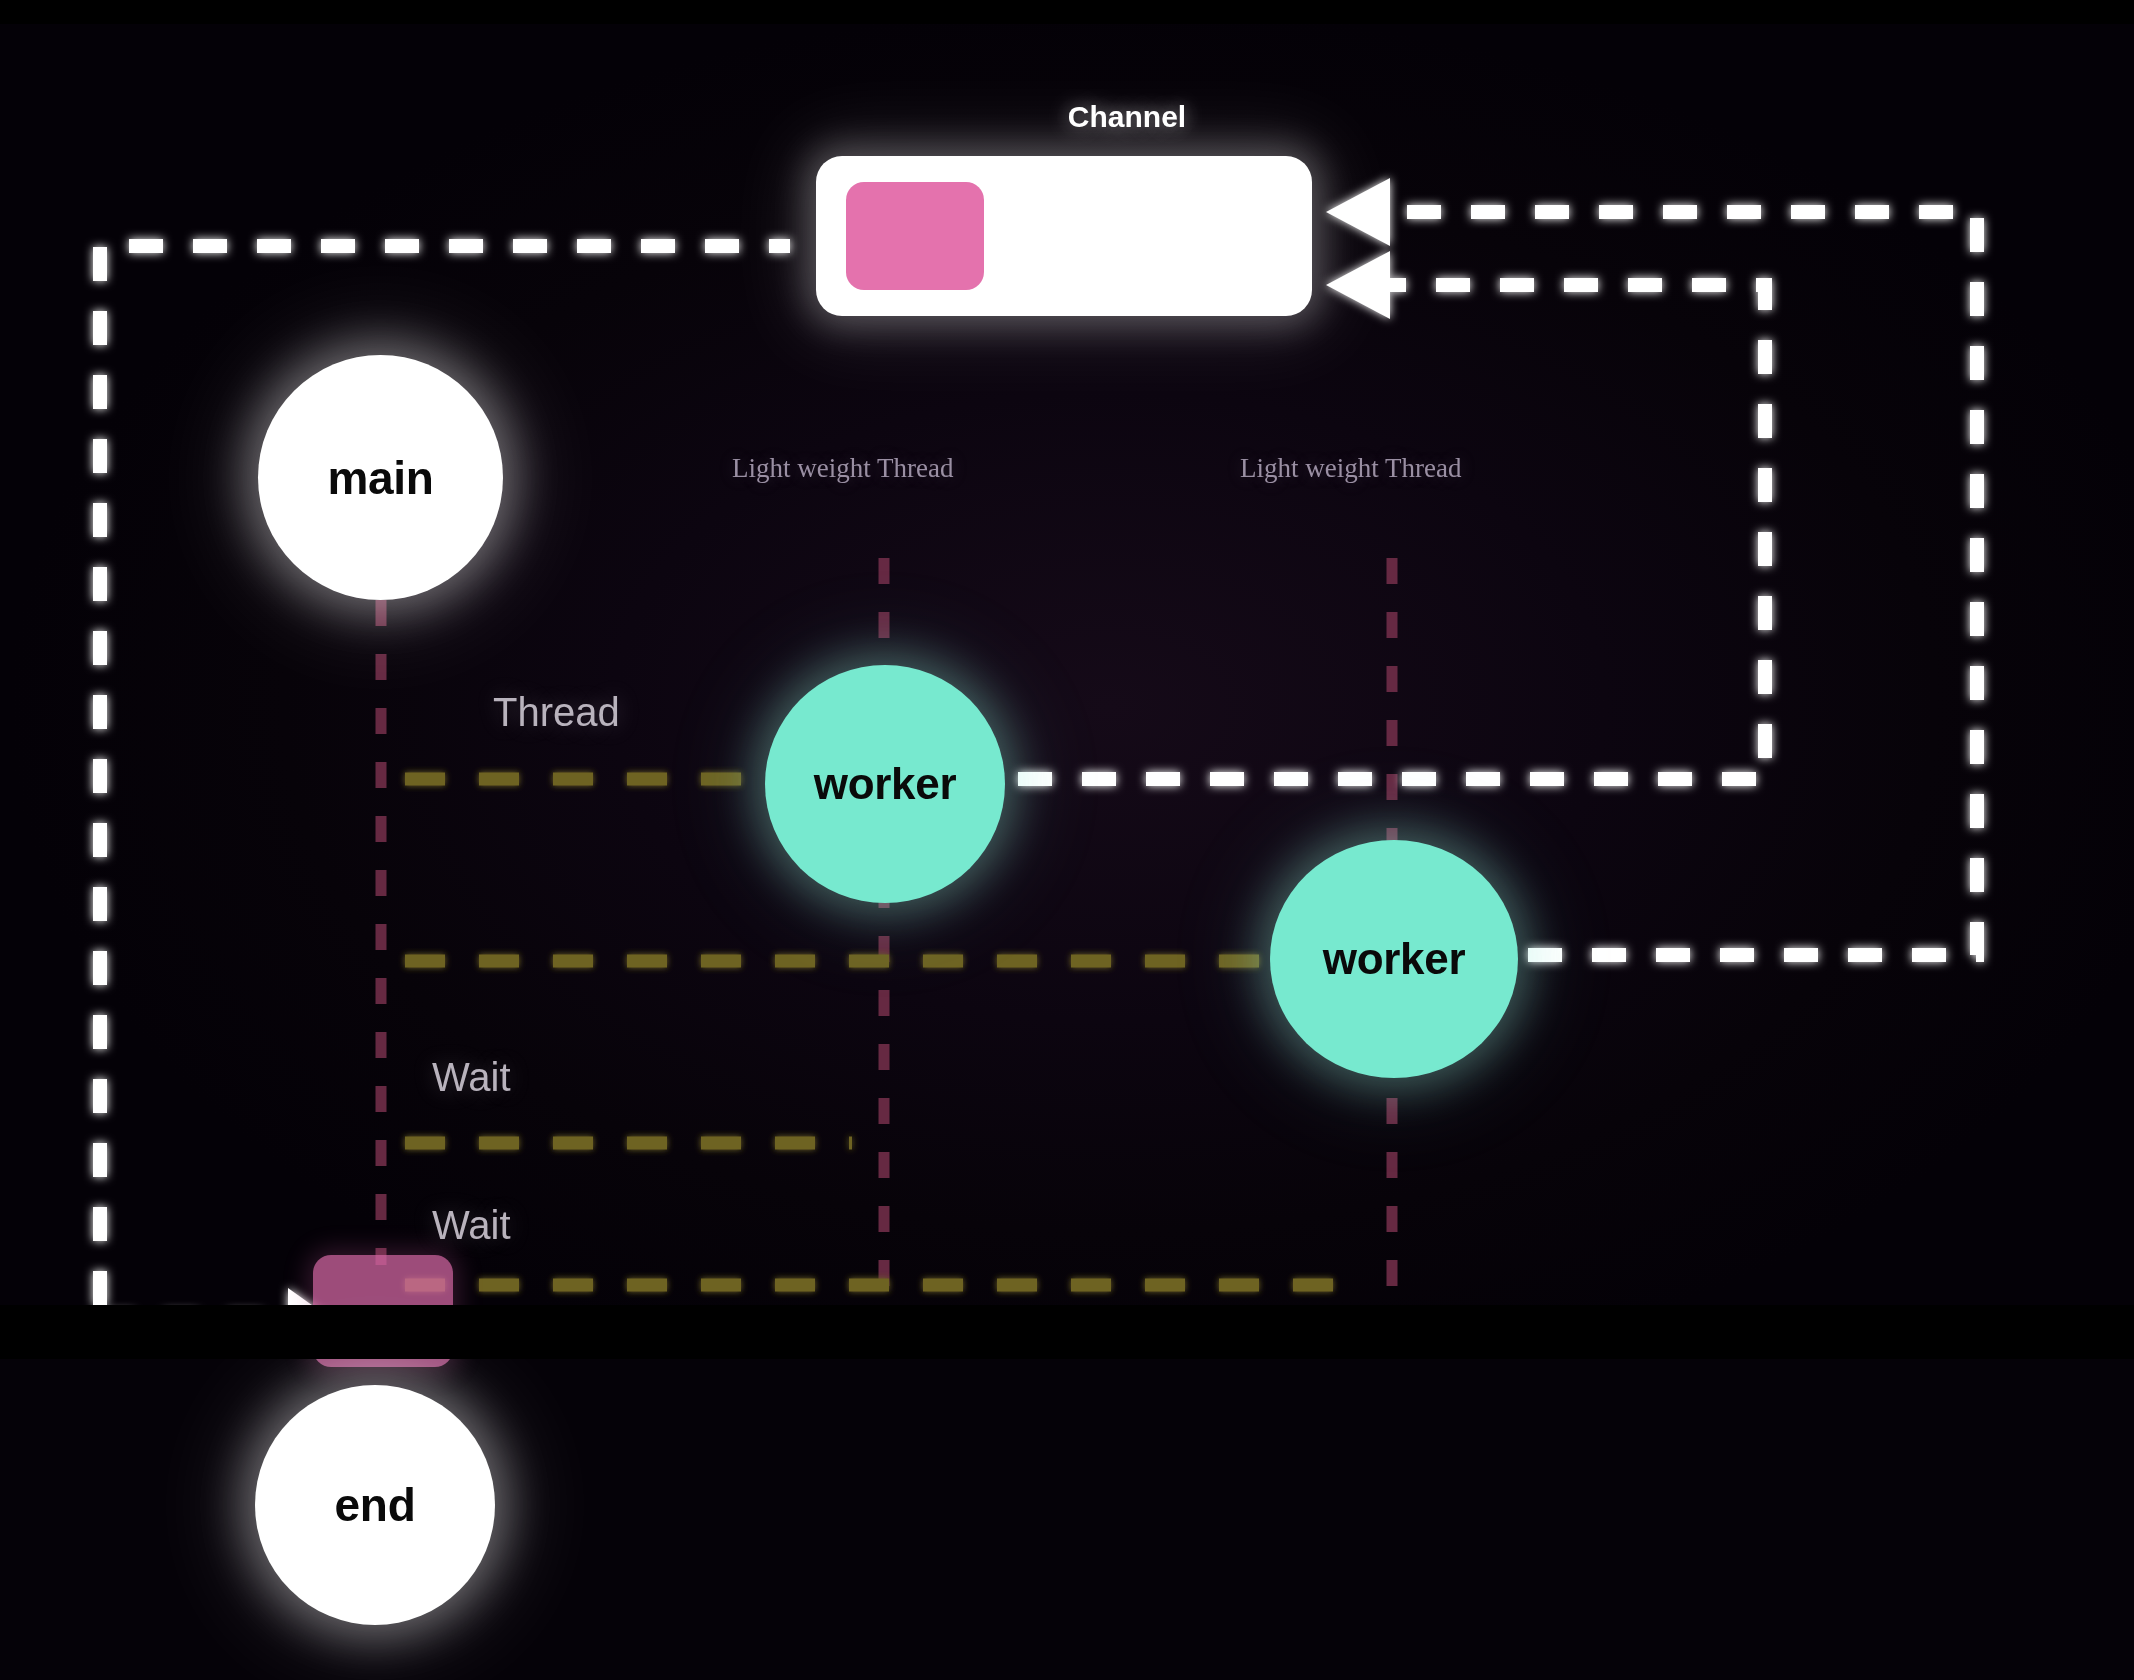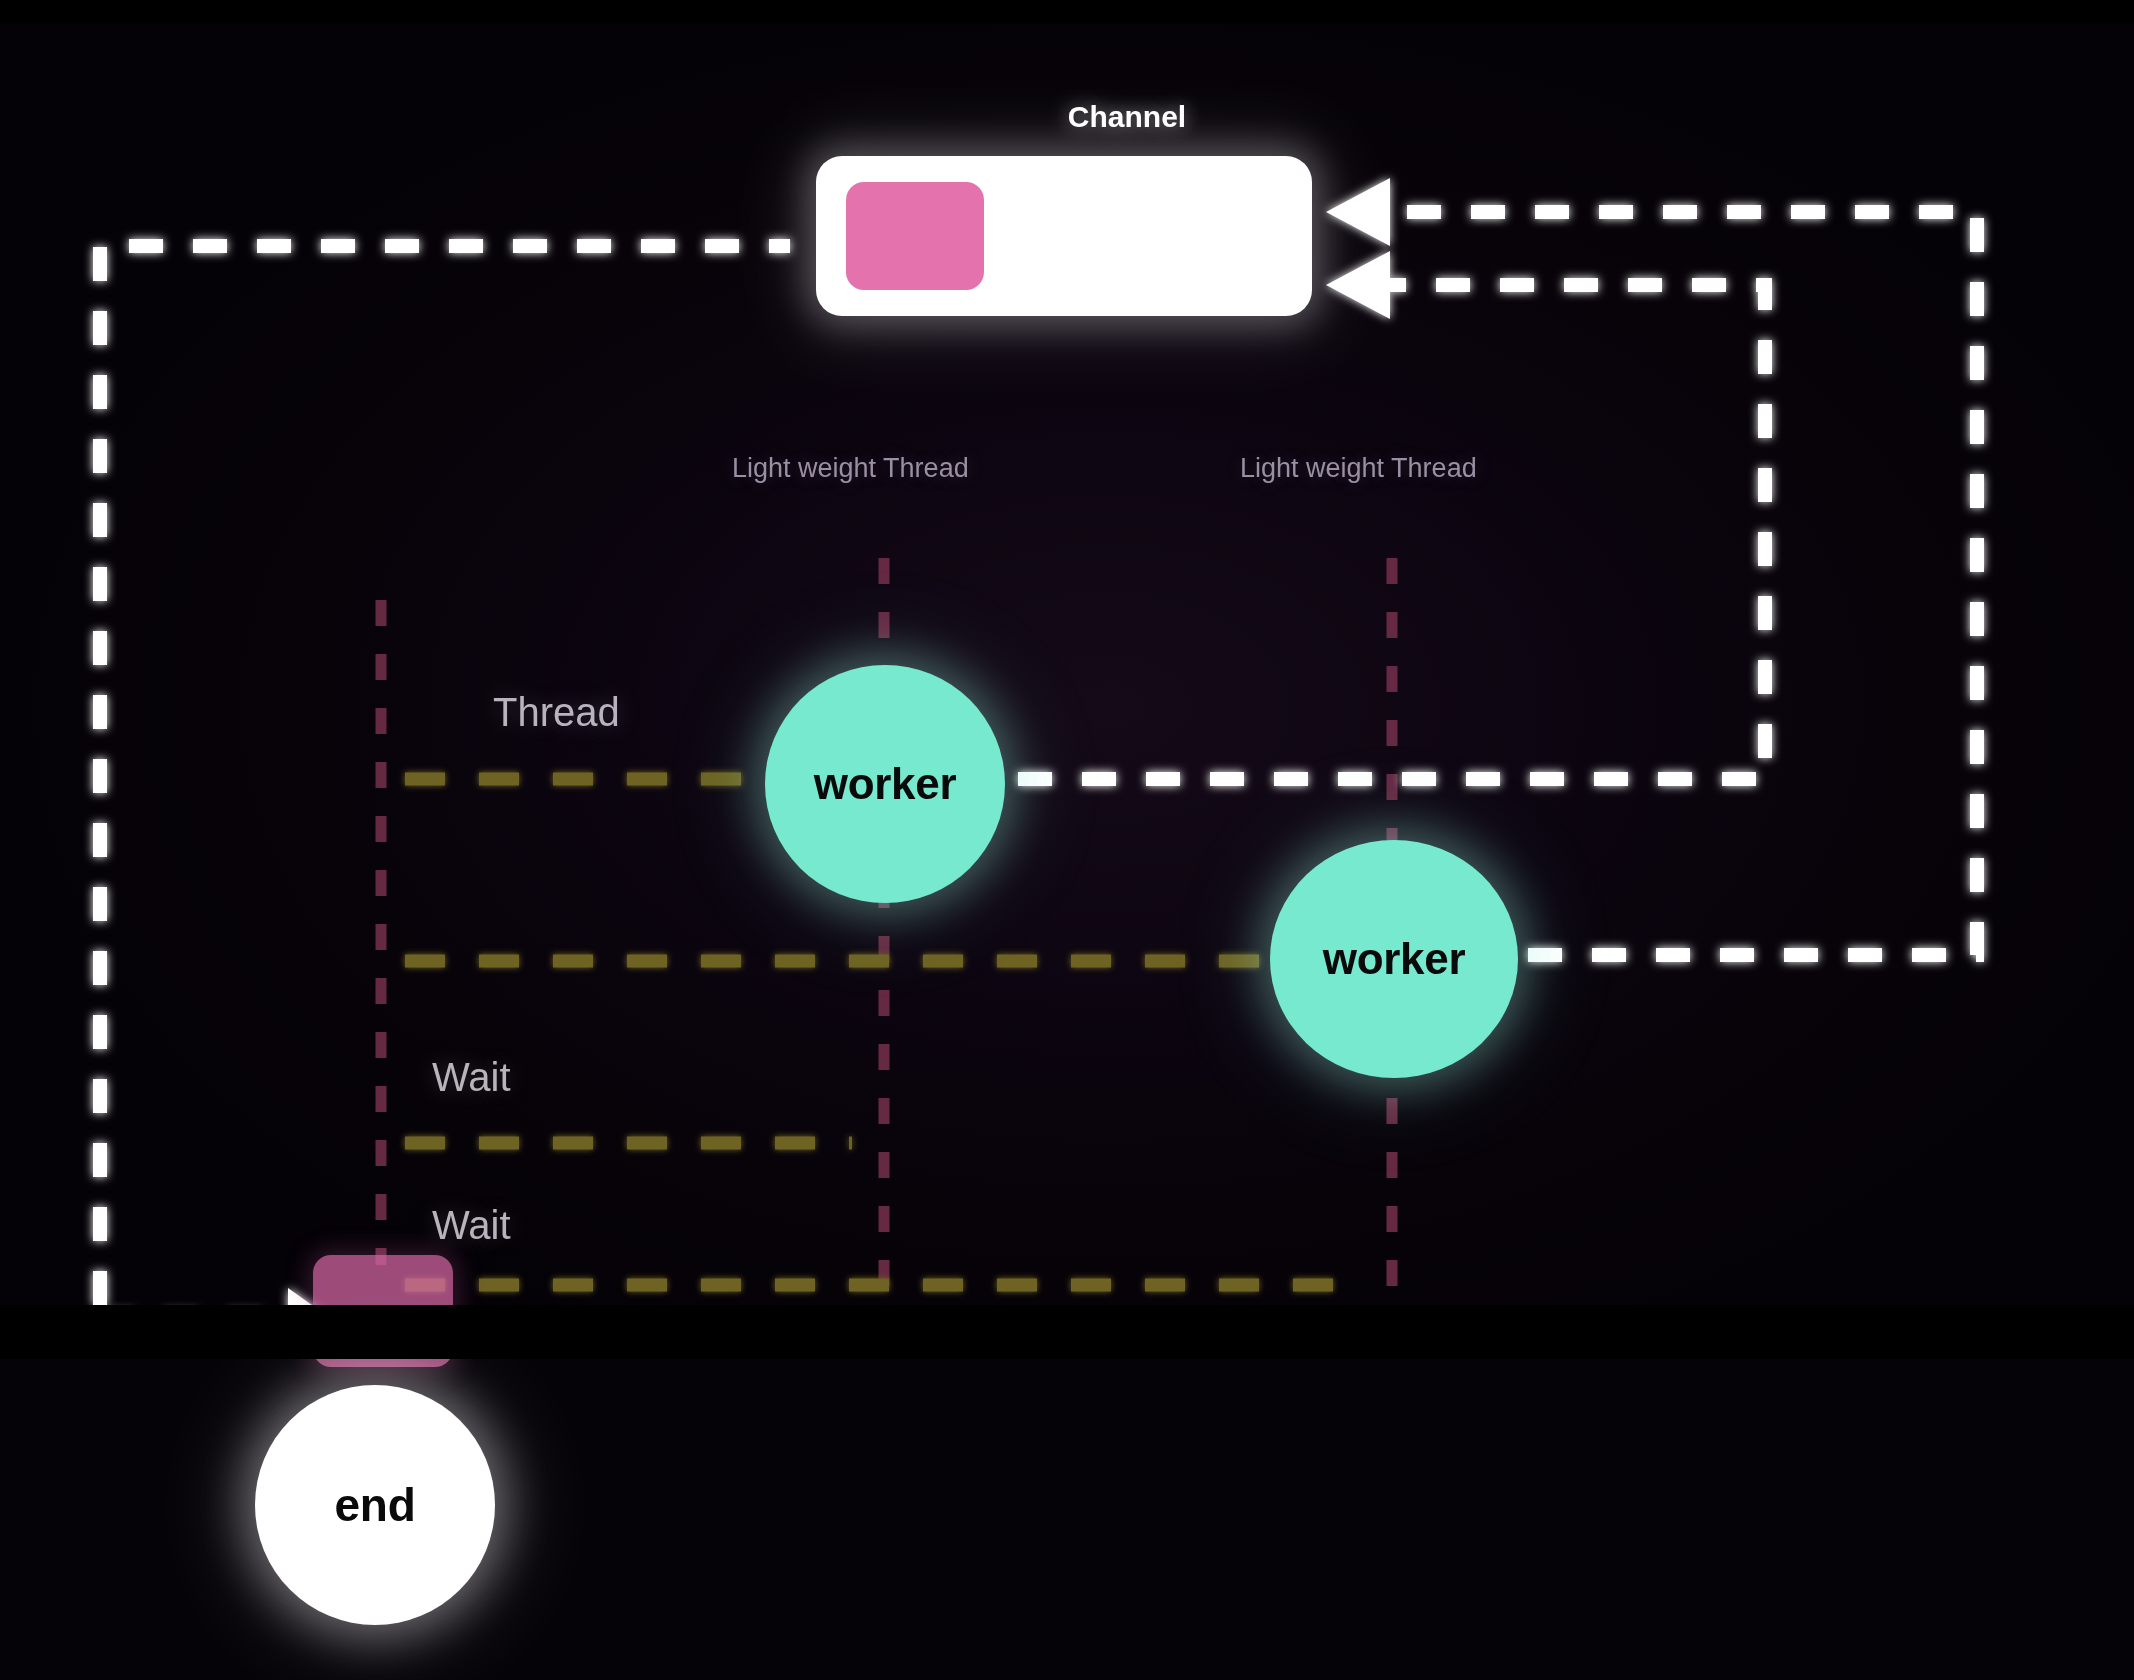--- a/index.html
+++ b/index.html
@@ -80,21 +80,21 @@
   .msg-label {
     position:absolute; z-index:22;
     color:#b9b3bd; font-size:40px; font-weight:400;
     text-shadow:0 0 22px rgba(190,185,195,0.28);
     white-space:nowrap; user-select:none;
   }
   .lane-label {
     position:absolute; z-index:22;
     color:#9a8fa3; font-size:27px; font-weight:400;
     text-shadow:0 0 16px rgba(150,140,160,0.25);
-    white-space:nowrap; user-select:none;
+    white-space:nowrap; user-select:none;font-family:Liberation Serif, serif;
   }
   #label-launch { left:493px; top:690px; }
   #label-wait-1 { left:432px; top:1055px; }
   #label-wait-2 { left:432px; top:1203px; }
   #lane-label-1 { left:732px; top:453px; }
   #lane-label-2 { left:1240px; top:453px; }
 </style>
 </head>
 <body>
 
@@ -159,20 +159,23 @@
 
   <div id="lane-label-1" class="lane-label">Light weight Thread</div>
   <div id="lane-label-2" class="lane-label">Light weight Thread</div>
 
   <div id="label-launch" class="msg-label">Thread</div>
   <div id="label-wait-1" class="msg-label">Wait</div>
   <div id="label-wait-2" class="msg-label">Wait</div>
 
   <div id="main-block"></div>
 
+  <div id="node-main" class="node node-white">
+    <span>main</span>
+  </div>
   <div id="node-worker-1" class="node node-mint">
     <span>worker</span>
   </div>
   <div id="node-worker-2" class="node node-mint">
     <span>worker</span>
   </div>
   <div id="node-end" class="node node-white">
     <span>end</span>
   </div>
 

